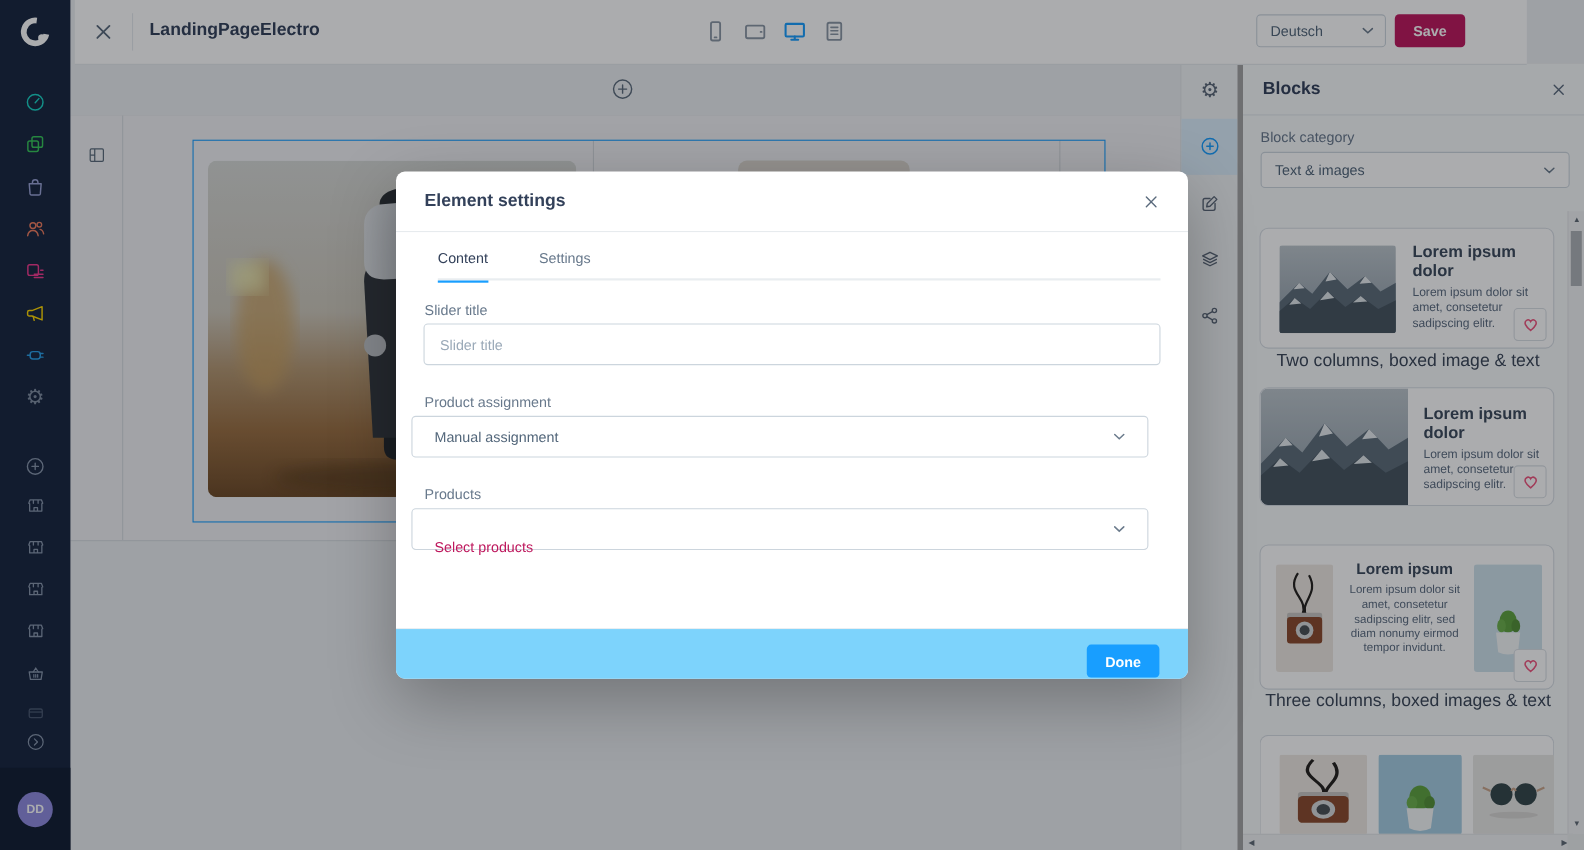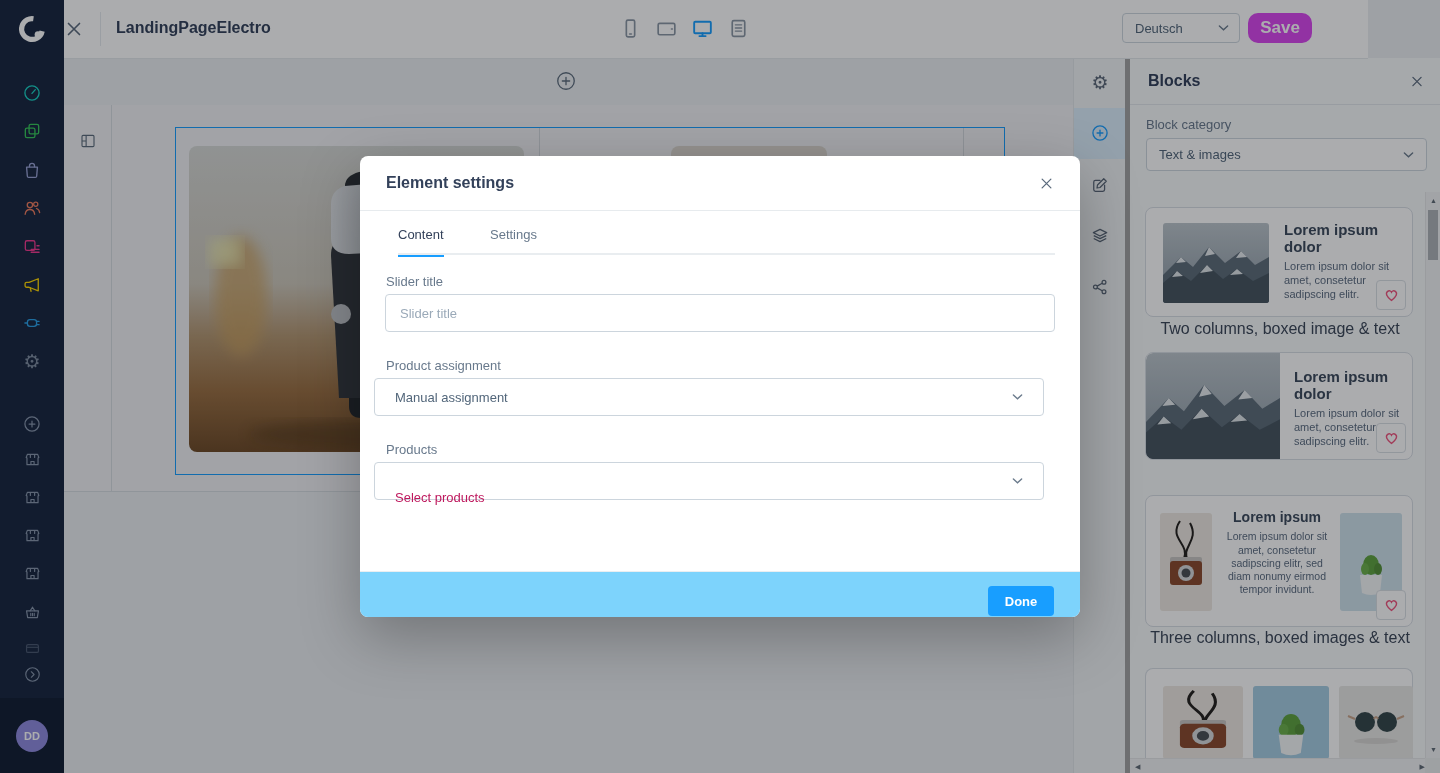--- a/index.html
+++ b/index.html
@@ -11,32 +11,32 @@
   
   .sidebar{position:absolute;left:0;top:0;width:64px;height:773px;background:#17253f;z-index:10;}
   .sidebar .logo{position:absolute;left:0;top:0;width:64px;height:58px;display:flex;align-items:center;justify-content:center;}
   .s-ic{position:absolute;left:22px;width:20px;height:20px;cursor:pointer;}
   .sb-bottom{position:absolute;left:0;bottom:0;width:64px;height:75px;background:#121d33;}
   .avatar{position:absolute;left:16px;top:720px;width:32px;height:32px;border-radius:50%;background:#8f8bdf;color:#fff;
           font-size:11px;font-weight:700;display:flex;align-items:center;justify-content:center;cursor:pointer;z-index:11;}
   .glyph{font-size:19px;line-height:1;color:#7e8ca0;}
 
   
-  .topbar{position:absolute;left:48px;top:0;width:1320px;height:58px;background:#ffffff;border-bottom:1px solid #e4e8ec;z-index:9;}
+  .topbar{position:absolute;left:68px;top:0;width:1320px;height:58px;background:#ffffff;border-bottom:1px solid #e4e8ec;z-index:9;}
   .tb-close{position:absolute;left:14px;top:17px;width:24px;height:24px;color:#5a6a7c;cursor:pointer;}
   .tb-sep{position:absolute;left:52px;top:12px;width:1px;height:34px;background:#e6eaee;}
   .tb-title{position:absolute;left:68px;top:19px;font-size:16px;font-weight:700;color:#33415a;}
   .devices{position:absolute;left:570px;top:16px;display:flex;gap:11px;}
   .dev{width:25px;height:25px;color:#8b97a5;cursor:pointer;}
   .dev.active{color:#189eff;}
   .lang{position:absolute;right:128px;top:13px;width:118px;height:30px;border:1px solid #cdd6de;border-radius:4px;background:#fff;
         display:flex;align-items:center;justify-content:space-between;padding:0 10px 0 12px;box-sizing:border-box;
         font-size:13px;color:#52667a;cursor:pointer;}
-  .savebtn{position:absolute;right:56px;top:13px;width:64px;height:30px;border-radius:10px;background:#d946ef;color:#fff;
-        font-size:17px;font-weight:700;display:flex;align-items:center;justify-content:center;cursor:pointer;border:none;}
+  .savebtn{position:absolute;right:56px;top:13px;width:64px;height:30px;border-radius:4px;background:#be185d;color:#fff;
+        font-size:13px;font-weight:700;display:flex;align-items:center;justify-content:center;cursor:pointer;border:none;}
 
   
   .canvas{position:absolute;left:64px;top:58px;width:1009px;height:715px;background:#eceef1;}
   .plus-strip{position:absolute;left:0;top:0;width:1009px;height:47px;border-bottom:1px solid #d7dce1;}
   .add-section{position:absolute;left:491px;top:12px;width:22px;height:22px;color:#5b6b7b;cursor:pointer;}
   .section{position:absolute;left:0;top:47px;width:1009px;height:386px;background:#f1f2f4;border-bottom:1px solid #d7dce1;}
   .gutter{position:absolute;left:0;top:0;width:47px;height:386px;border-right:1px solid #d7dce1;}
   .gutter .lay{position:absolute;left:15px;top:27px;width:18px;height:18px;color:#5b6b7b;cursor:pointer;}
   .block-sel{position:absolute;left:111px;top:22px;width:830px;height:348px;border:1.5px solid #189eff;box-sizing:border-box;cursor:pointer;}
   .col-div{position:absolute;top:0;bottom:0;width:1px;background:rgba(110,122,136,.22);}

